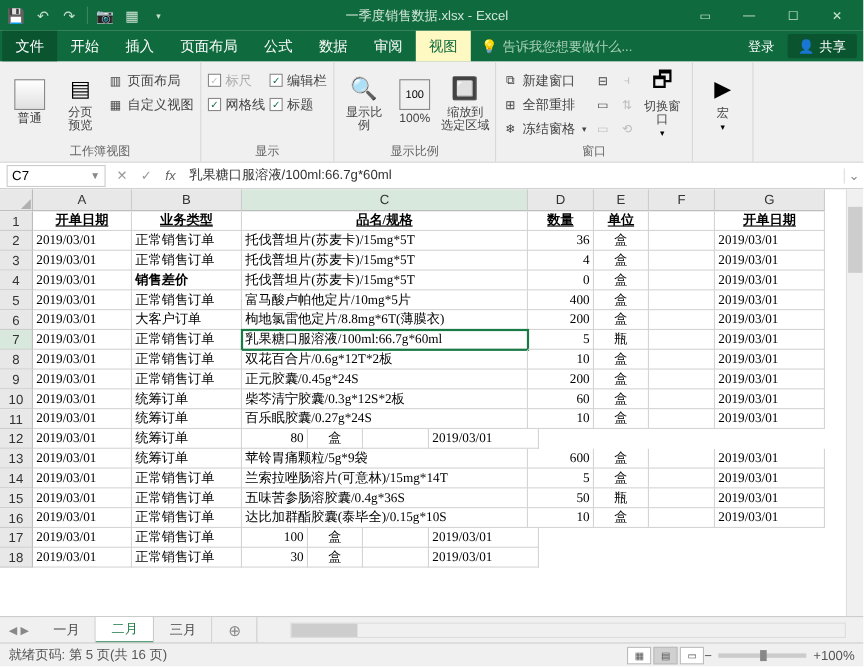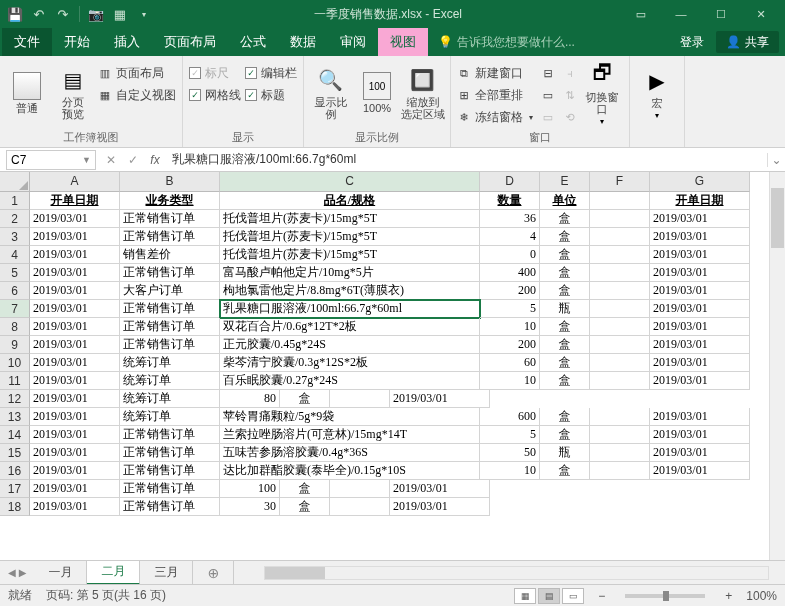--- a/index.html
+++ b/index.html
@@ -7,21 +7,21 @@
 .titlebar{background:#0f6b3e;height:28px;display:flex;align-items:center;color:#c8e0d0;padding:0 4px}
 .qat{display:flex;gap:2px;align-items:center}
 .qat-btn{width:22px;height:22px;display:flex;align-items:center;justify-content:center;color:#c8e0d0;font-size:13px}
 .qat-sep{width:1px;height:16px;background:#3a8560;margin:0 3px}
 .title-center{flex:1;text-align:center;color:#d0e5d8;font-size:12px}
 .winbtns{display:flex}
 .winbtn{width:40px;height:28px;display:flex;align-items:center;justify-content:center;color:#c8e0d0;font-size:11px}
 .menubar{background:#0f6b3e;height:28px;display:flex;align-items:center;padding-left:2px}
 .mtab{padding:0 12px;height:28px;display:flex;align-items:center;color:#fff;font-size:13px}
 .mtab.file{background:#0a5530}
-.mtab.active{background:#f9a8d4;color:#0f6b3e}
+.mtab.active{background:#fef9c3;color:#0f6b3e}
 .tell-me{color:#a8d0b8;display:flex;align-items:center;gap:4px;padding:0 10px;font-size:12px}
 .mspacer{flex:1}
 .login{color:#fff;padding:0 12px}
 .share{background:#0a5530;color:#fff;padding:0 10px;height:22px;display:flex;align-items:center;gap:4px;border-radius:2px;margin-right:6px}
 .ribbon{background:#f0f0f0;height:92px;display:flex;border-bottom:1px solid #d0d0d0}
 .rgroup{display:flex;flex-direction:column;border-right:1px solid #d8d8d8;padding:4px 6px 2px}
 .rgroup-body{flex:1;display:flex;align-items:flex-start;gap:4px}
 .rgroup-label{text-align:center;color:#666;font-size:11px;padding-top:2px}
 .bigbtn{display:flex;flex-direction:column;align-items:center;justify-content:center;width:42px;height:66px;gap:2px}
 .bigbtn .ico{width:28px;height:28px;display:flex;align-items:center;justify-content:center;font-size:20px}
@@ -56,21 +56,21 @@
 .ctr{justify-content:center}
 .active-cell{outline:2px solid #1a7a46;outline-offset:-1px}
 .sheet-tabs{height:24px;display:flex;align-items:center;border-top:1px solid #ccc;background:#f0f0f0}
 .st-nav{display:flex;gap:3px;padding:0 8px;color:#888}
 .st-nav span{font-size:10px}
 .stab{padding:0 14px;height:24px;display:flex;align-items:center;border-right:1px solid #ccc;font-size:12px;color:#444;background:#f0f0f0}
 .stab.active{background:#fff;border-bottom:2px solid #1a7a46;color:#1a7a46}
 .stab.add{color:#888;font-size:14px}
 .hscroll{flex:1;margin:0 16px 0 30px;position:relative;height:14px;background:#f0f0f0;border:1px solid #ddd}
 .hthumb{position:absolute;left:0;width:60px;top:0;bottom:0;background:#cdcdcd}
-.statusbar{height:22px;background:#f0f0f0;border-top:1px solid #ccc;display:flex;align-items:center;padding:0 8px;font-size:11px;color:#555;gap:14px}
+.statusbar{height:22px;background:#f0f0f0;border-top:1px solid #ccc;display:flex;align-items:center;padding:0 8px;font-size:11px;color:#555;}
 .sb-spacer{flex:1}
 .viewbtns{display:flex;gap:2px}
 .vbtn{width:22px;height:16px;border:1px solid #bbb;background:#fff;display:flex;align-items:center;justify-content:center;font-size:9px}
 .vbtn.active{background:#d0d0d0}
 .zoom-slider{width:80px;height:4px;background:#ccc;position:relative;margin:0 6px}
 .zoom-thumb{position:absolute;left:38px;top:-3px;width:6px;height:10px;background:#888}
 .vscroll{width:16px;background:#f0f0f0;border-left:1px solid #ddd;position:relative}
 .vthumb{position:absolute;top:16px;left:1px;right:1px;height:60px;background:#cdcdcd}
 .grid-wrap{display:flex;flex-direction:column;flex:1;overflow:hidden}
 .grid-top{display:flex}
@@ -316,21 +316,21 @@
             <div class="cell cA" style="height: 18px;">2019/03/01</div>
             <div class="cell cB" style="height: 18px;">正常销售订单</div>
             <div class="cell cC" style="height: 18px;">托伐普坦片(苏麦卡)/15mg*5T</div>
             <div class="cell cD num" style="height: 18px;">4</div>
             <div class="cell cE ctr" style="height: 18px;">盒</div>
             <div class="cell cF" style="height: 18px;"></div>
             <div class="cell cG" style="height: 18px;">2019/03/01</div>
           </div>
           <div class="row">
             <div class="cell cA" style="height: 18px;">2019/03/01</div>
-            <div class="cell cB" style="height: 18px;">销售差价</div>
+            <div class="cell cB" style="height: 18px; font-weight: bold;">销售差价</div>
             <div class="cell cC" style="height: 18px;">托伐普坦片(苏麦卡)/15mg*5T</div>
             <div class="cell cD num" style="height: 18px;">0</div>
             <div class="cell cE ctr" style="height: 18px;">盒</div>
             <div class="cell cF" style="height: 18px;"></div>
             <div class="cell cG" style="height: 18px;">2019/03/01</div>
           </div>
           <div class="row">
             <div class="cell cA" style="height: 18px;">2019/03/01</div>
             <div class="cell cB" style="height: 18px;">正常销售订单</div>
             <div class="cell cC" style="height: 18px;">富马酸卢帕他定片/10mg*5片</div>

